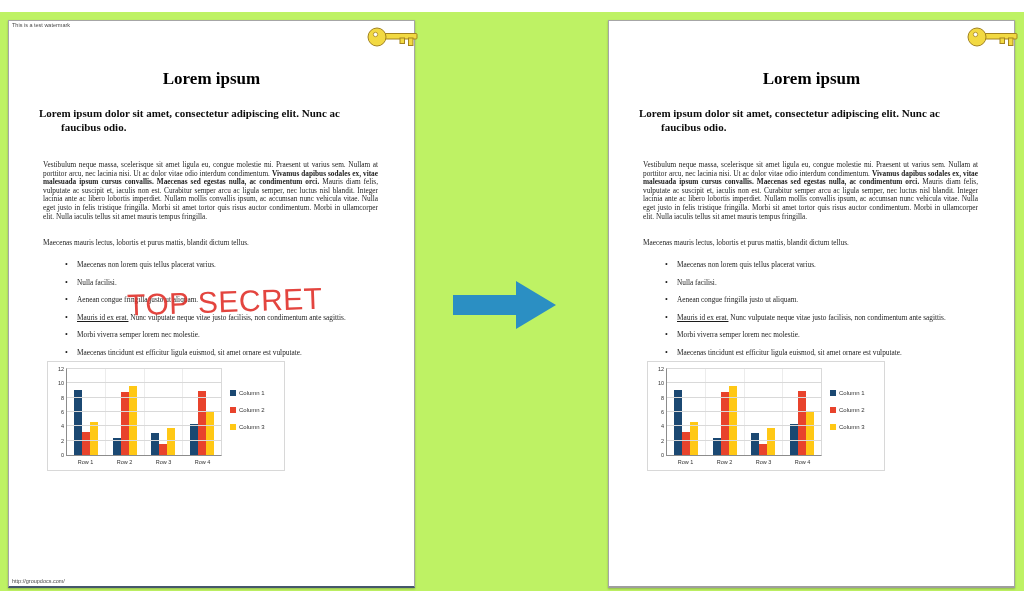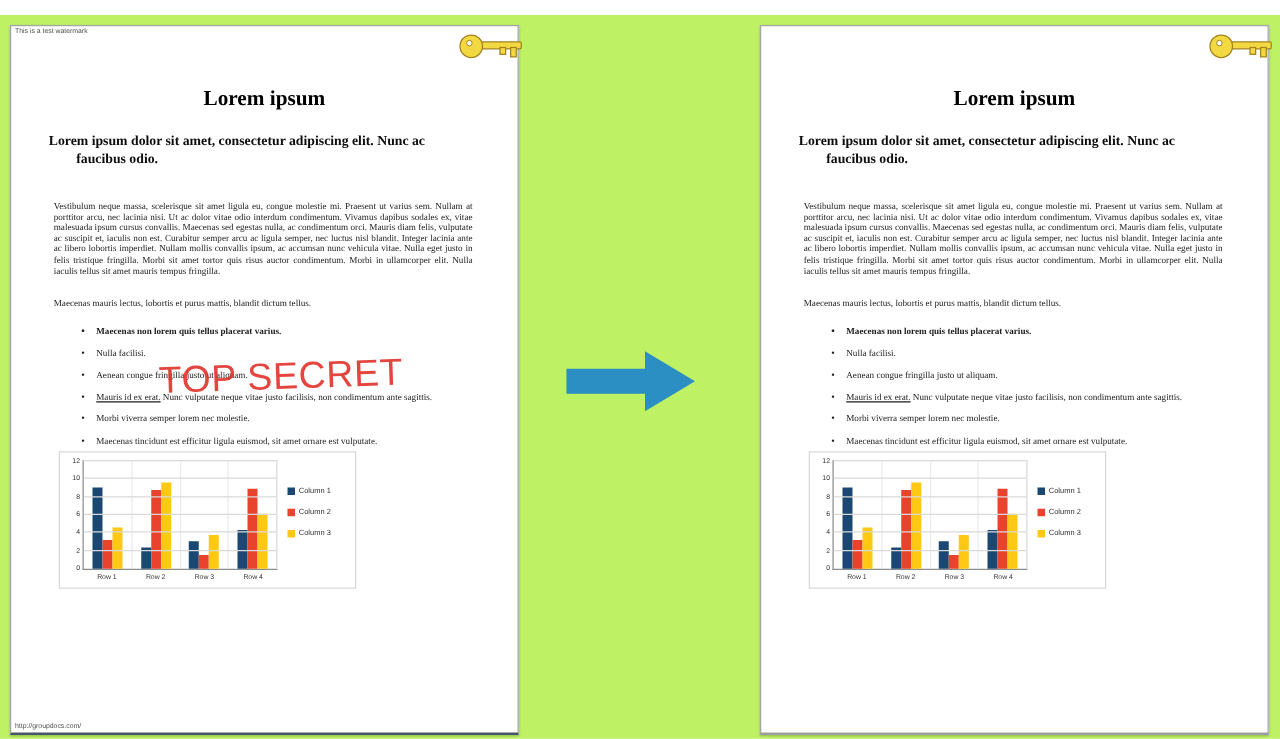--- a/index.html
+++ b/index.html
@@ -18,29 +18,29 @@
 
   .doc-title { position:absolute; top:48px; left:0; width:100%; text-align:center;
                font-weight:bold; font-size:17px; line-height:20px; color:#000; }
   .doc-subtitle { position:absolute; top:85px; left:30px; right:36px; font-weight:bold;
                   font-size:11px; line-height:1.3; color:#0d0d0d;
                   padding-left:22px; text-indent:-22px; }
   .para1 { position:absolute; top:140px; left:34px; right:36px; font-size:7.3px;
            line-height:1.18; text-align:justify; color:#1c1c1c; }
   .para2 { position:absolute; top:217px; left:34px; right:36px; font-size:7.3px;
            color:#1c1c1c; }
-  .seg-bold { font-weight:normal; }
+  .seg-bold { font-weight:bold; }
   .seg-italic { }
 
   .bullets { position:absolute; top:240px; left:0; right:40px; font-size:7.3px;
              line-height:1.18; color:#1c1c1c; }
   .bullet-item { position:relative; margin:0 0 9px 55px; padding-left:13px; }
   .bullet-item::before { content:"•"; position:absolute; left:1px; top:-1px;
                          font-size:8px; color:#1c1c1c; }
-  .b-bold { font-weight:bold; }
+  .b-bold { font-weight:normal; }
   .b-italic { }
   .b-underline { }
   .lead-underline { text-decoration:underline; }
 
   .stamp { position:absolute; left:118px; top:266px; font-family:"Liberation Sans", sans-serif;
            font-size:30px; line-height:1; letter-spacing:0.5px; white-space:nowrap;
            transform:rotate(-2deg); opacity:0.88; }
 
   .footer-url { position:absolute; bottom:1px; left:3px;
                 font:5.5px/1.2 "Liberation Sans", sans-serif; color:#4a4a4a; }

